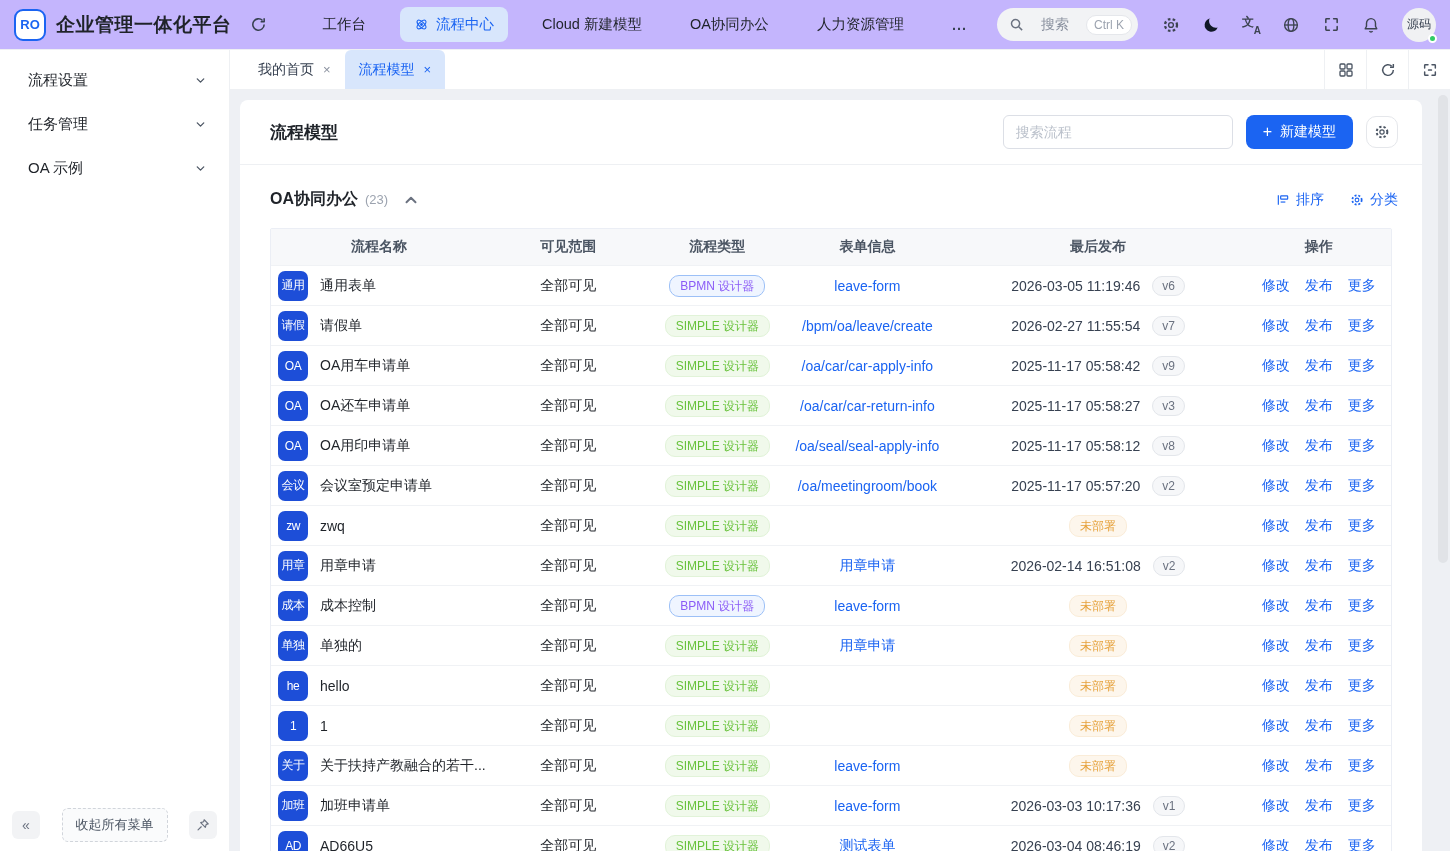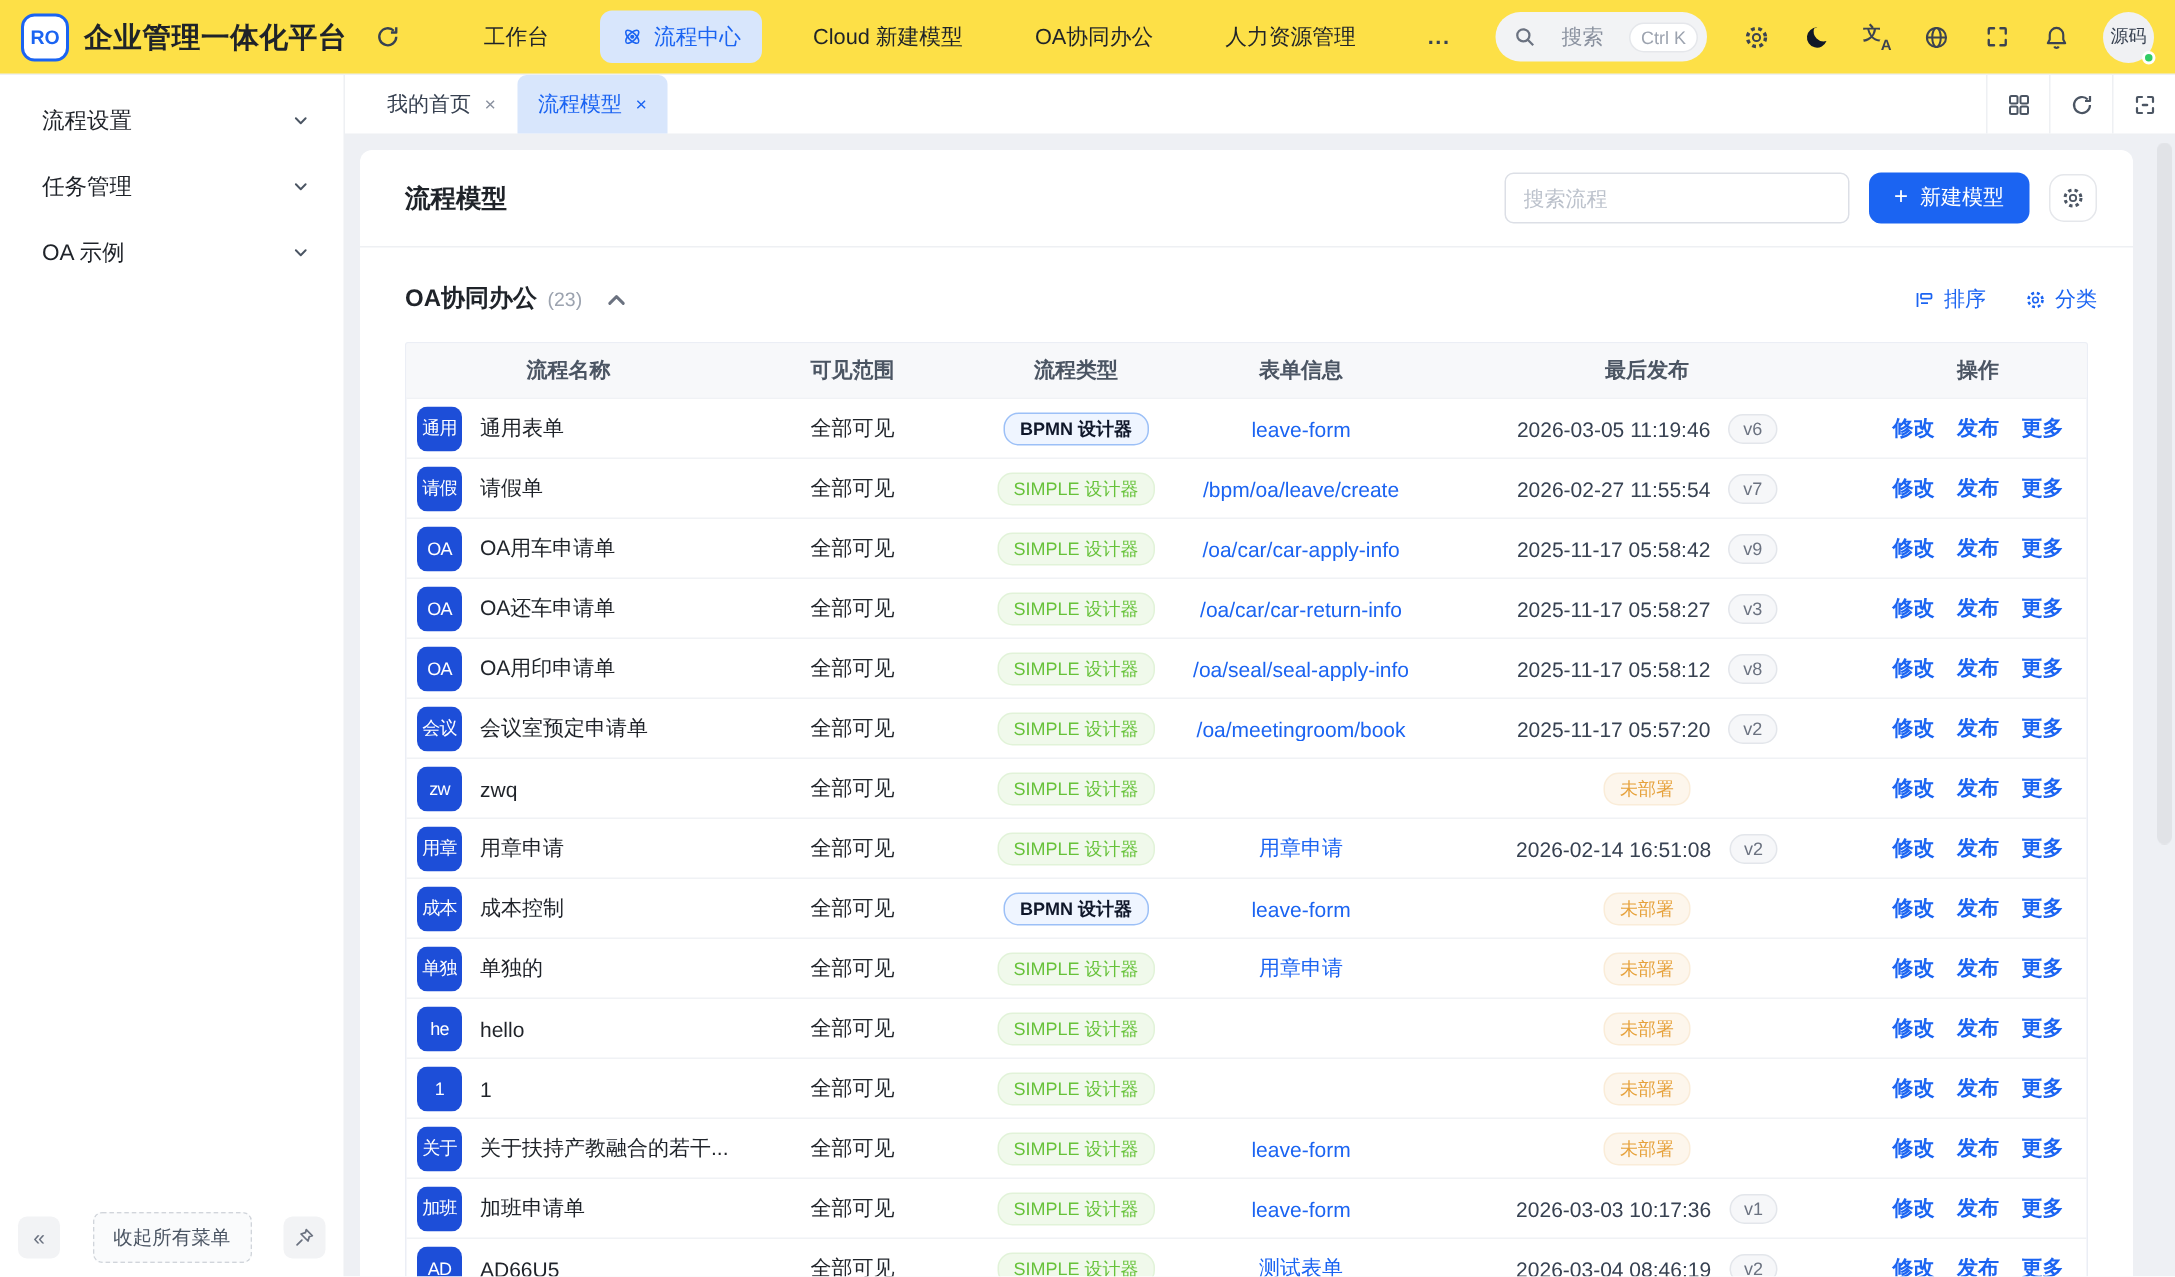--- a/index.html
+++ b/index.html
@@ -1,20 +1,20 @@
 <!DOCTYPE html>
 <html><head>
 <meta charset="utf-8">
 <style>
   * { box-sizing: border-box; margin: 0; padding: 0; }
   html,body { width:1450px; height:851px; overflow:hidden; }
   body { font-family:"Liberation Sans", sans-serif; background:#fff; color:#1f2329; font-size:14px; }
 
   
-  .navbar { height:50px; display:flex; align-items:center; padding:0 14px; border-bottom:1px solid #eef0f3; background:#fde047; position:relative; z-index:5; }
+  .navbar { height:50px; display:flex; align-items:center; padding:0 14px; border-bottom:1px solid #eef0f3; background:#c4b5fd; position:relative; z-index:5; }
   .logo-box { width:32px; height:32px; border:2px solid #1b64f2; border-radius:9px; color:#1b64f2; font-weight:bold; font-size:13px; display:grid; place-items:center; background:#fff; flex:0 0 auto; }
   .app-title { font-size:19px; font-weight:bold; margin-left:10px; letter-spacing:0.5px; white-space:nowrap; }
   .nav-refresh { margin-left:18px; color:#374151; cursor:pointer; display:flex; }
   .nav-menu { display:flex; align-items:center; margin-left:42px; gap:20px; }
   .nav-item { padding:8px 14px; border-radius:8px; color:#1f2329; cursor:pointer; white-space:nowrap; display:flex; align-items:center; gap:7px; font-size:14.5px; }
   .nav-item.active { background:#d8e6fc; color:#1b64f2; }
   .nav-item.more { font-weight:bold; letter-spacing:1px; color:#374151; }
   .nav-right { margin-left:auto; display:flex; align-items:center; gap:6px; }
   .nav-search { display:flex; align-items:center; gap:17px; background:#f2f3f5; border-radius:17px; height:33px; padding:0 6px 0 12px; cursor:pointer; margin-right:10px; }
   .nav-search .s-label { color:#8a919f; font-size:14px; }
@@ -78,27 +78,27 @@
   .trow { display:flex; align-items:center; height:40px; border-top:1px solid #f0f2f5; }
   .c-name { width:19.3%; display:flex; align-items:center; gap:12px; padding-left:7px; overflow:hidden; }
   .c-scope { width:14.5%; text-align:center; }
   .c-type { width:12.1%; text-align:center; }
   .c-form { width:14.7%; text-align:center; white-space:nowrap; overflow:hidden; }
   .c-pub { width:26.5%; display:flex; align-items:center; justify-content:center; gap:12px; }
   .c-ops { width:12.9%; display:flex; align-items:center; justify-content:center; gap:15px; }
   .row-avatar { width:30px; height:30px; flex:0 0 auto; border-radius:7px; background:#1d4ed8; color:#fff; font-size:12px; display:grid; place-items:center; letter-spacing:-0.5px; }
   .row-name { font-size:14px; color:#1f2329; white-space:nowrap; overflow:hidden; }
   .badge { display:inline-block; font-size:12px; padding:4px 10px; border-radius:10px; line-height:1; }
-  .badge.bpmn { color:#0f172a; background:#eff5ff; border:1px solid #9cc0f7;font-weight:bold; }
+  .badge.bpmn { color:#8b5cf6; background:#eff5ff; border:1px solid #9cc0f7; }
   .badge.simple { color:#67c23a; background:#f0f9eb; border:1px solid #e1f3d8; }
   .form-link { color:#1b64f2; cursor:pointer; }
   .pub-date { color:#374151; }
   .ver-chip { font-size:12px; color:#6b7280; background:#f6f7f9; border:1px solid #e3e6eb; border-radius:10px; padding:3px 9px; line-height:1; }
   .undeploy { font-size:12px; color:#e6a23c; background:#fdf6ec; border:1px solid #faecd8; border-radius:10px; padding:4px 10px; line-height:1; }
-  .op-link { color:#1b64f2; cursor:pointer; white-space:nowrap;font-weight:bold; }
+  .op-link { color:#1b64f2; cursor:pointer; white-space:nowrap; }
 
   
   .win-scrollbar { position:fixed; left:1438px; top:95px; width:10px; height:468px; background:#e1e3e7; border-radius:5px; z-index:9; }
 </style>
 </head>
 <body>
 
 <div class="navbar">
   <div class="logo-box">RO</div>
   <div class="app-title">企业管理一体化平台</div>

